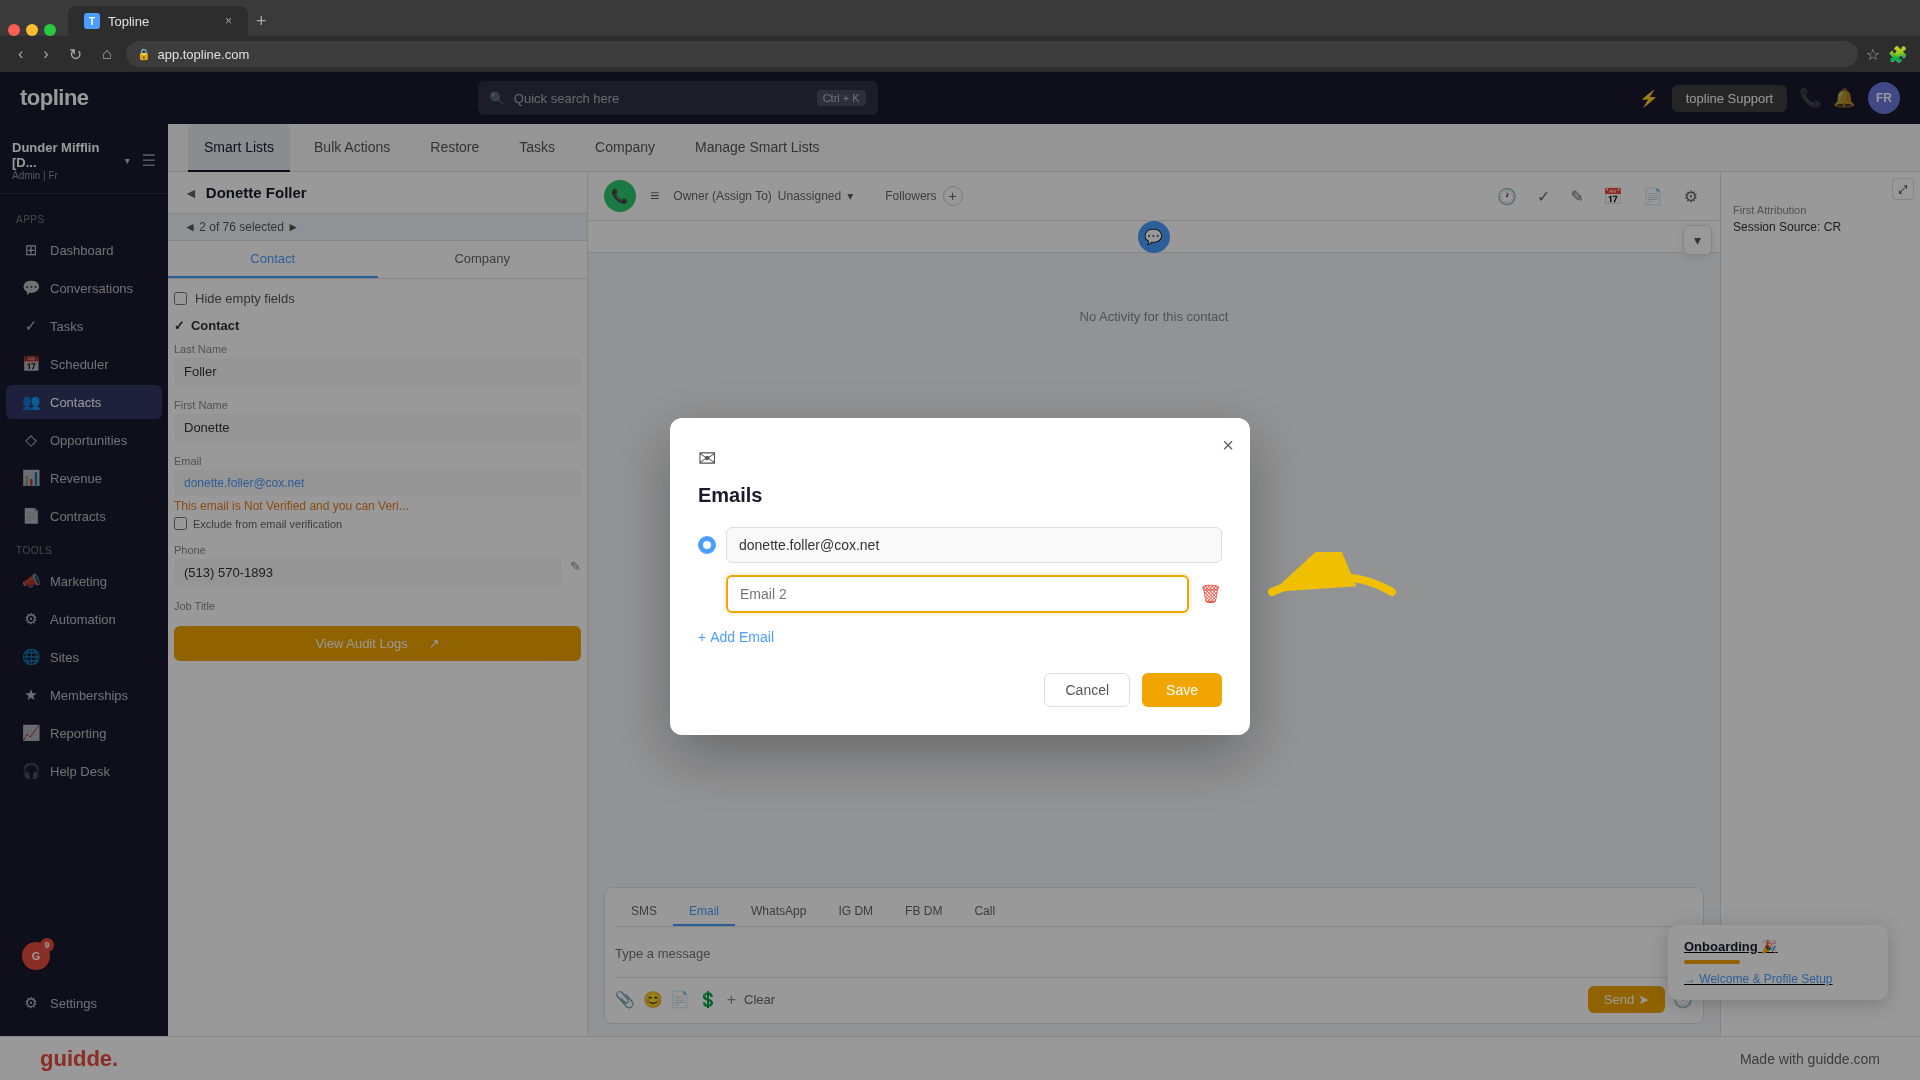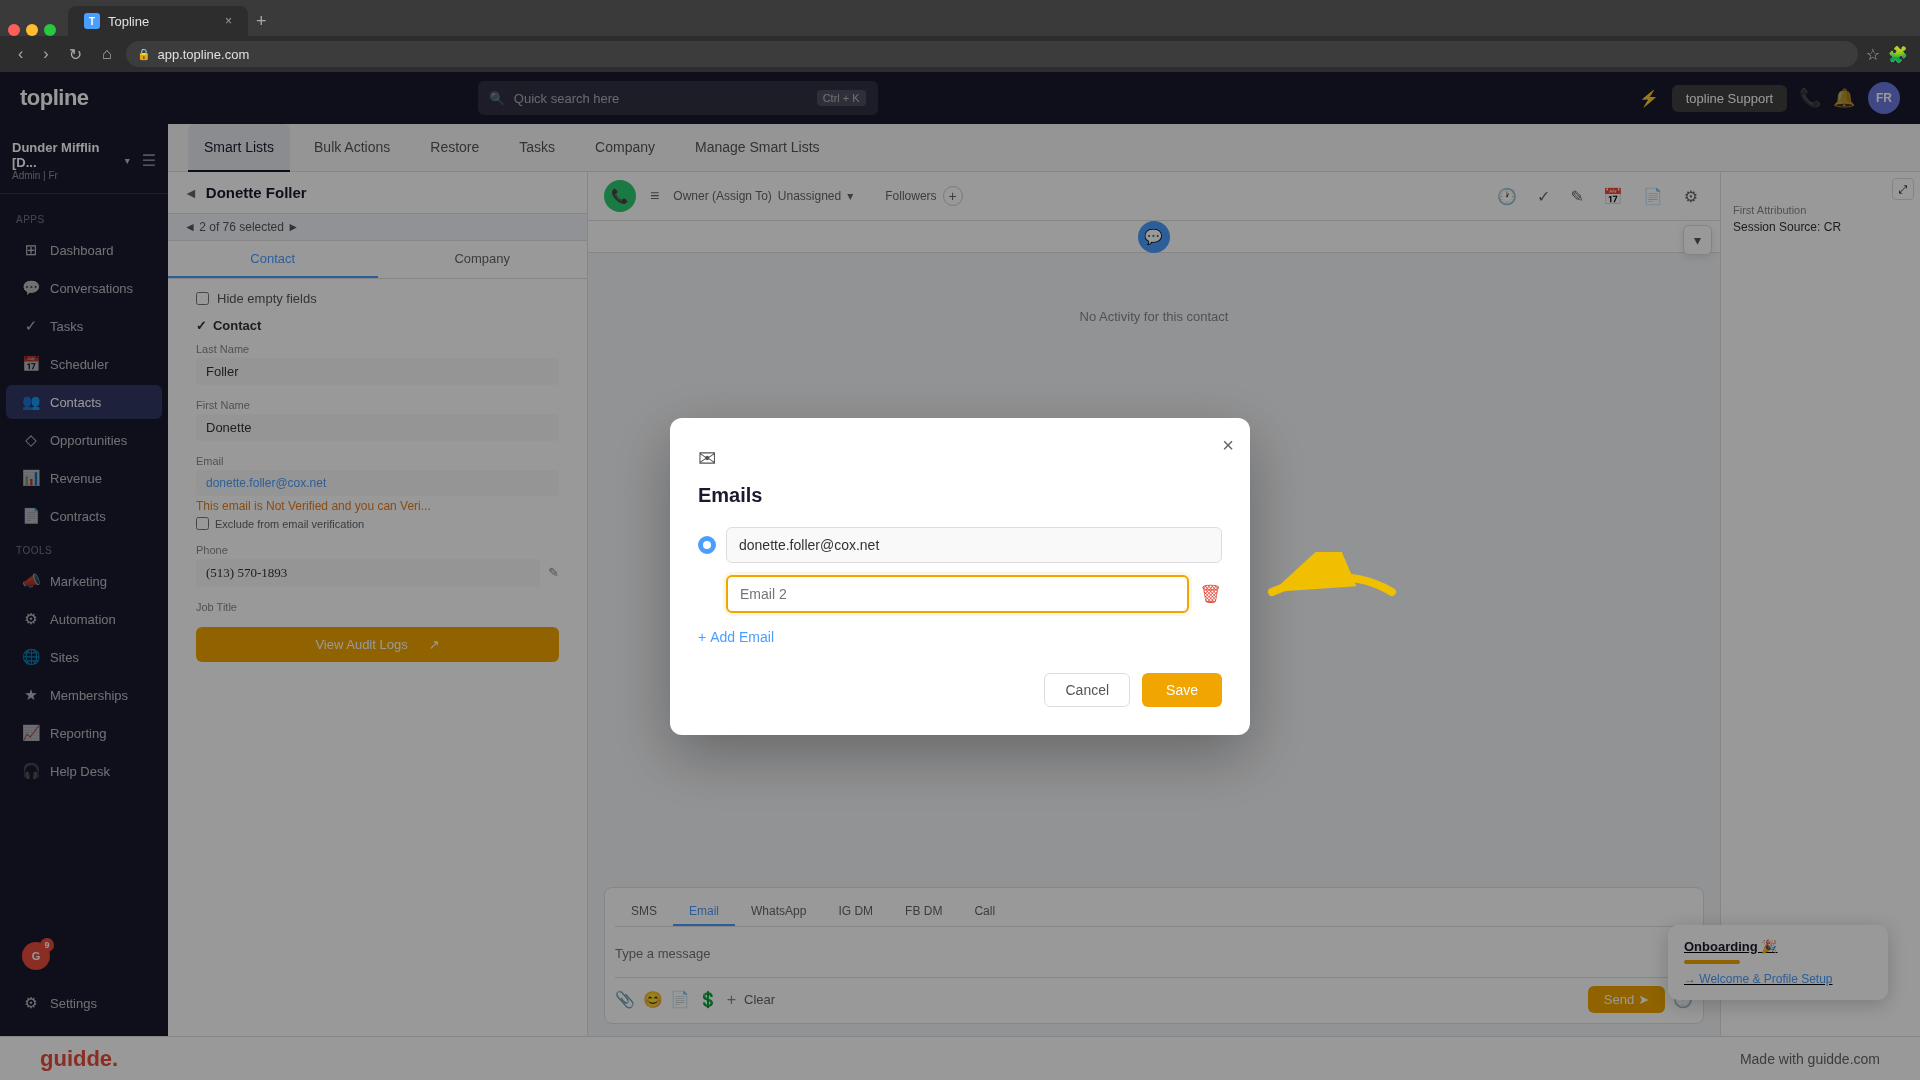--- a/index.html
+++ b/index.html
@@ -67,29 +67,29 @@
     .contact-detail { display: flex; flex: 1; overflow: hidden; position: relative; }
 
     
     .left-panel { width: 420px; background: white; border-right: 1px solid #e0e0e0; display: flex; flex-direction: column; flex-shrink: 0; }
     .contact-header { padding: 12px 16px; border-bottom: 1px solid #e0e0e0; display: flex; align-items: center; gap: 8px; }
     .nav-arrow { background: none; border: none; font-size: 14px; color: #666; cursor: pointer; }
     .contact-name { font-size: 15px; font-weight: 600; color: #1a1a2e; }
     .contact-tabs { display: flex; border-bottom: 1px solid #e0e0e0; }
     .contact-tab { flex: 1; text-align: center; padding: 10px; font-size: 13px; color: #666; cursor: pointer; border-bottom: 2px solid transparent; }
     .contact-tab.active { color: #4a9eff; border-bottom-color: #4a9eff; font-weight: 500; }
-    .contact-body { flex: 1; overflow-y: auto; padding: 12px 28px; }
+    .contact-body { flex: 1; overflow-y: auto; padding: 12px 6px; }
     .hide-empty { display: flex; align-items: center; gap: 8px; font-size: 13px; color: #555; margin-bottom: 12px; }
     .section-header { display: flex; align-items: center; gap: 6px; font-size: 13px; font-weight: 600; color: #333; margin-bottom: 10px; }
     .field-group { margin-bottom: 14px; }
     .field-label { font-size: 11px; color: #888; margin-bottom: 3px; }
     .field-value { font-size: 13px; color: #333; background: #f8f9fa; padding: 6px 10px; border-radius: 4px; }
     .email-link { color: #4a9eff; font-size: 12px; }
     .not-verified { color: #e67e22; font-size: 12px; margin-top: 3px; }
-    .phone-row { display: flex; align-items: center; gap: 8px; font-family: Liberation Serif, serif; }
+    .phone-row { display: flex; gap: 8px; }
     .edit-icon { font-size: 13px; color: #888; cursor: pointer; }
     .audit-btn { width: 100%; background: #f0a500; color: white; border: none; border-radius: 6px; padding: 10px; font-size: 13px; cursor: pointer; font-weight: 500; display: flex; align-items: center; justify-content: center; gap: 21px; margin-top: 8px; }
 
     
     .right-panel { flex: 1; display: flex; flex-direction: column; background: #f4f5f7; }
     .right-header { background: white; border-bottom: 1px solid #e0e0e0; padding: 8px 16px; display: flex; align-items: center; gap: 8px; }
     .owner-section { display: flex; align-items: center; gap: 6px; font-size: 12px; color: #666; }
     .followers-section { display: flex; align-items: center; gap: 6px; font-size: 12px; color: #666; margin-left: 24px; }
     .add-btn { width: 20px; height: 20px; border-radius: 50%; border: 1px solid #ccc; background: none; cursor: pointer; font-size: 14px; color: #666; display: flex; align-items: center; justify-content: center; }
     .right-tools { margin-left: auto; display: flex; gap: 8px; align-items: center; }

